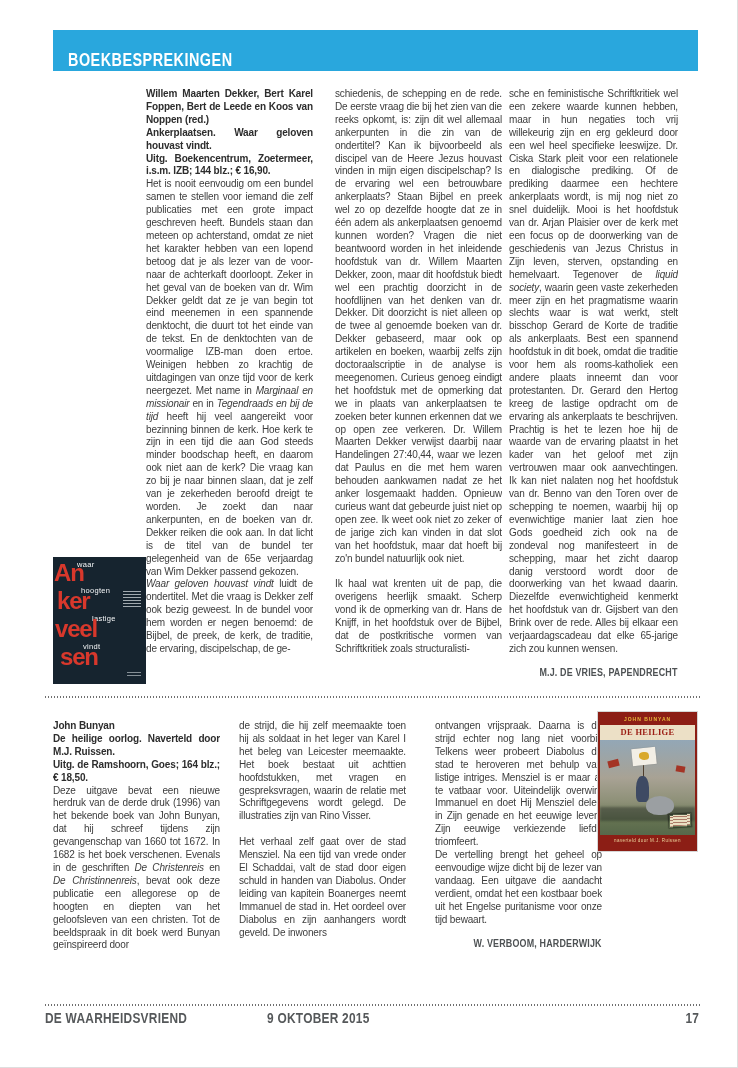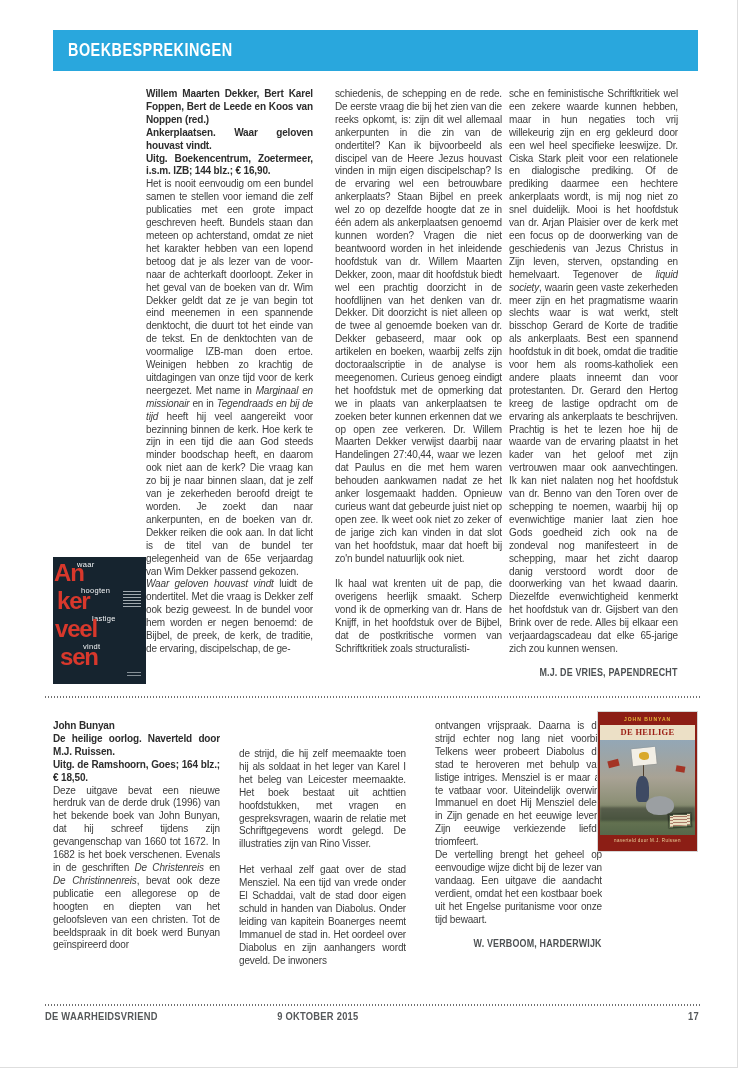--- a/index.html
+++ b/index.html
@@ -3,34 +3,34 @@
 <meta charset="utf-8">
 <style>
   html,body{margin:0;padding:0;}
   body{
     width:738px;height:1068px;position:relative;background:#ffffff;
     font-family:"Liberation Sans", sans-serif;color:#3c3c3c;overflow:hidden;
     border-right:1px solid #dedede;border-bottom:1px solid #dedede;box-sizing:border-box;
   }
   
   .header-bar{position:absolute;left:53px;top:30px;width:645px;height:41px;
-    background:#29a7dd;display:flex;align-items:center;}
+    background:#29a7dd;display:flex;align-items:flex-end;}
   .header-title{color:#ffffff;font-weight:bold;font-size:18px;letter-spacing:0.6px;
     margin-left:15px;display:inline-block;transform:scaleX(0.8);transform-origin:0 50%;}
   
   .col{position:absolute;text-align:justify;font-size:10px;line-height:12.9px;
     letter-spacing:-0.15px;color:#3c3c3c;overflow:hidden;}
   .rich{white-space:pre-line;}
   .sb{font-weight:bold;color:#2d2d2d;margin-top:11px;}
   .si{font-style:italic;}
   .r1c1{left:146px;top:88px;width:167px;height:606px;}
   .r1c2{left:335px;top:88px;width:167px;height:606px;}
   .r1c3{left:509px;top:88px;width:169px;height:606px;}
   .r2c1{left:53px;top:720px;width:167px;height:272px;}
-  .r2c2{left:239px;top:720px;width:167px;height:272px;margin-top:28px;}
+  .r2c2{left:239px;top:720px;width:167px;height:272px;}
   .r2c3{left:435px;top:720px;width:167px;height:272px;}
   .attribution{text-align:right;font-weight:bold;font-size:10.5px;color:#4e5254;
     letter-spacing:0.2px;margin-top:10px;}
   .cond{display:inline-block;transform:scaleX(0.85);}
   .cond-l{transform-origin:0 50%;}
   .cond-c{transform-origin:50% 50%;}
   .cond-r{transform-origin:100% 50%;}
   
   .divider{position:absolute;left:45px;width:655px;height:2px;
     background-image:repeating-linear-gradient(90deg,#6f6f6f 0 1px,transparent 1px 3px);}
@@ -77,21 +77,21 @@
     border-radius:50% 50% 45% 45%;}
   .c2-crowd{position:absolute;left:0;bottom:14px;width:100%;height:14px;
     background:rgba(38,44,38,0.45);filter:blur(1px);}
   .c2-sticker{position:absolute;right:3px;bottom:7px;width:24px;height:15px;background:#eadfc2;
     transform:rotate(-4deg);box-shadow:0 0 1px rgba(0,0,0,0.4);
     background-image:repeating-linear-gradient(rgba(120,40,30,0.55) 0 1px,transparent 1px 3px);
     background-clip:content-box;padding:2px;box-sizing:border-box;}
   .c2-bottom{height:12px;line-height:12px;text-align:center;color:#ecd39b;
     font-size:4.5px;letter-spacing:0.4px;}
   
-  .footer-item{position:absolute;top:1010px;font-weight:bold;font-size:11px;
+  .footer-item{position:absolute;top:1010px;font-weight:bold;font-size:14px;
     color:#55585a;letter-spacing:0.3px;}
   .footer-journal{left:45px;}
   .footer-date{left:0;width:636px;text-align:center;}
   .footer-page{right:38px;}
 </style>
 </head>
 <body>
 
 <div class="header-bar">
   <span class="header-title">BOEKBESPREKINGEN</span>

